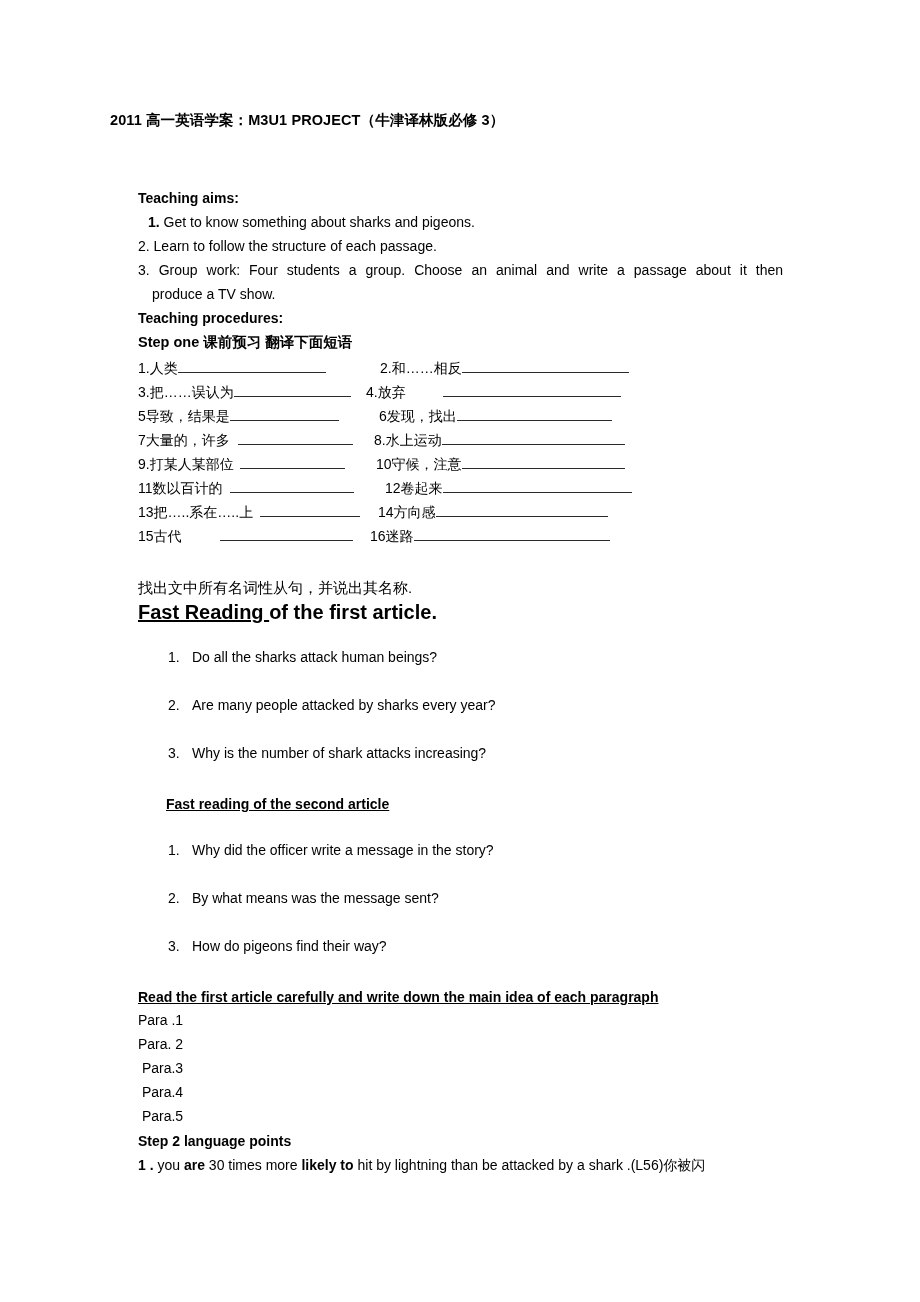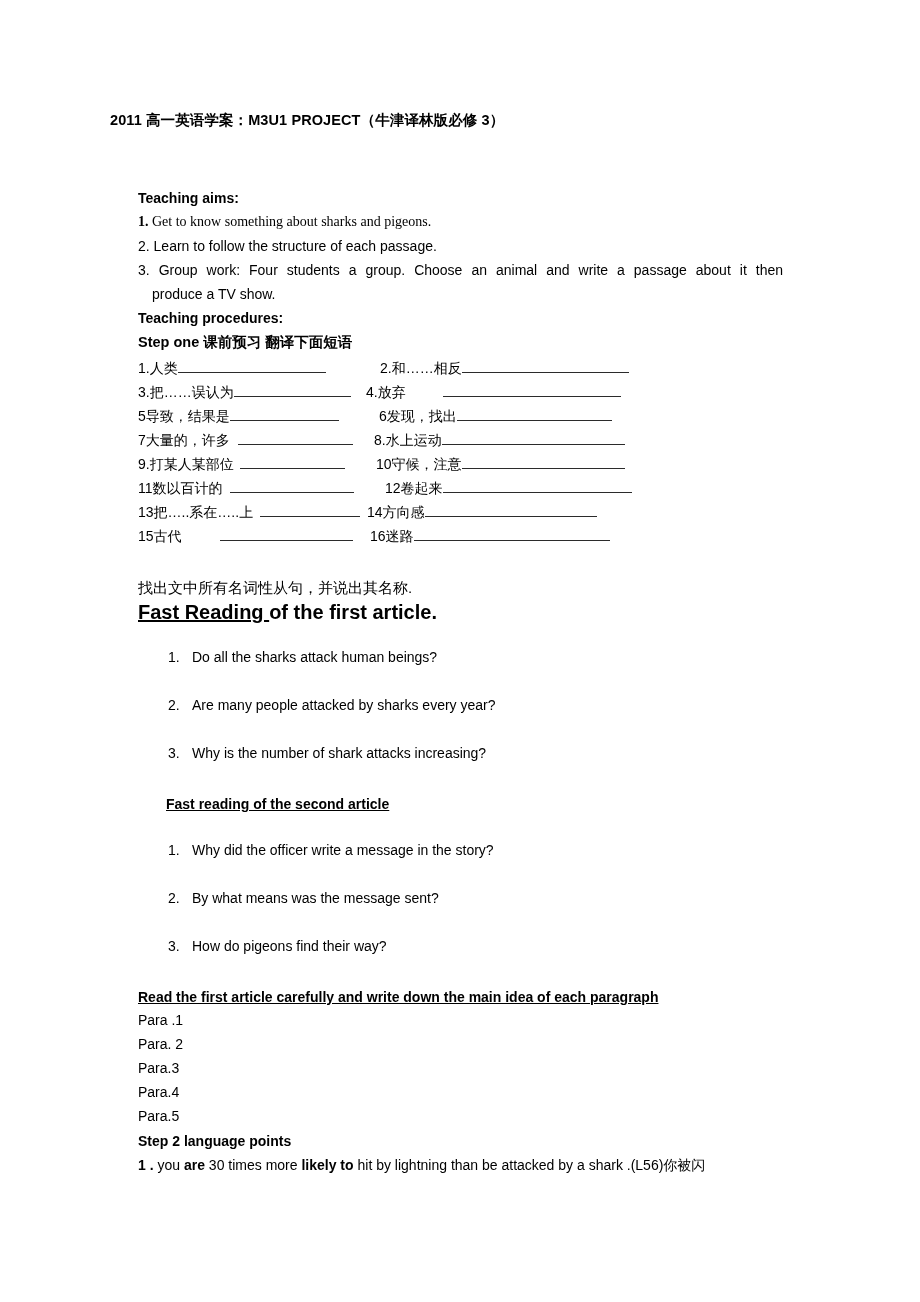--- a/index.html
+++ b/index.html
@@ -39,21 +39,21 @@
     position: absolute;
     font-size: 14px;
     line-height: 24px;
     white-space: nowrap;
   }
   .b { font-weight: bold; }
   .u { text-decoration: underline; }
 
   
   #aims-head   { left: 138px; top: 186px; }
-  #aim-1       { left: 138px; top: 210px; font-family: Liberation Serif, serif; }
+  #aim-1       { left: 148px; top: 210px; }
   #aim-2       { left: 138px; top: 234px; }
   #aim-3       { left: 138px; top: 258px; width: 645px; white-space: normal;
                  text-align: justify; text-align-last: justify; line-height: 24px; }
   #aim-3 .cont { display:block; text-align-last: left; padding-left: 14px; }
   #proc-head   { left: 138px; top: 306px; }
   #step-one    { left: 138px; top: 330px; font-size: 14.5px; }
 
   
   .phrases {
     position: absolute;
@@ -111,20 +111,21 @@
     width: 24px;
   }
   .qtext { display: inline-block; }
 
   .paras {
     position: absolute;
     left: 138px;
     top: 1008px;
     font-size: 14px;
     line-height: 24px;
+    text-align: right;
   }
   .para-row { height: 24px; white-space: nowrap; }
 </style>
 </head>
 <body>
 
 <div class="page">
 
   <div class="doc-title">2011 高一英语学案：M3U1 PROJECT（牛津译林版必修 3）</div>
 
@@ -216,21 +217,21 @@
           <span class="pline" style="width: 189px;"></span>
         </div>
       </div>
       <div class="prow">
         <div class="pcell left" style="left: 0px;">
           <span class="plabel">13 </span>
           <span class="plabel">把…..系在…..上</span>
           <span style="display: inline-block; width: 7px;"></span>
           <span class="pline" style="width: 100px;"></span>
         </div>
-        <div class="pcell right" style="left: 229px; justify-content: center;">
+        <div class="pcell right" style="left: 240px; justify-content: center;">
           <span class="plabel">14 </span>
           <span class="plabel">方向感</span>
           <span class="pline" style="width: 172px;"></span>
         </div>
       </div>
       <div class="prow">
         <div class="pcell left" style="left: 0px;">
           <span class="plabel">15 </span>
           <span class="plabel">古代</span>
           <span style="display: inline-block; width: 38px;"></span>

